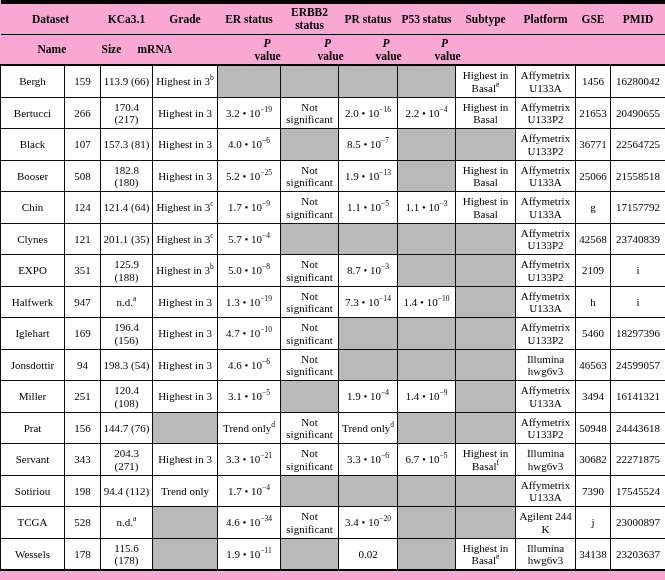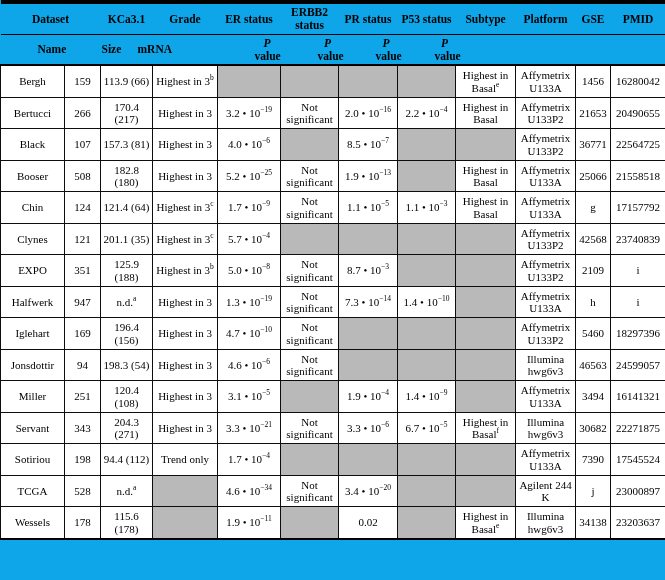--- a/index.html
+++ b/index.html
@@ -6,21 +6,21 @@
     margin: 0;
     padding: 0;
     background: #ffffff;
     font-family: "Liberation Serif", "DejaVu Serif", serif;
     color: #000;
   }
   .page {
     width: 665px;
     height: 580px;
     overflow: hidden;
-    background: #0ea5e9;
+    background: #f9a8d4;
     box-sizing: border-box;
   }
   table.study {
     width: 665px;
     border-collapse: collapse;
     table-layout: fixed;
     border-top: 4px solid #000;
     border-bottom: 2.5px solid #000;
   }
   table.study col.c0 { width: 64px; }
@@ -265,20 +265,34 @@
           <td>3.1 • 10<sup>−5</sup></td>
           <td class="gray"></td>
           <td>1.9 • 10<sup>−4</sup></td>
           <td>1.4 • 10<sup>−9</sup></td>
           <td class="gray"></td>
           <td>Affymetrix U133A</td>
           <td>3494</td>
           <td>16141321</td>
         </tr>
         <tr>
+          <td>Prat</td>
+          <td>156</td>
+          <td>144.7 (76)</td>
+          <td class="gray"></td>
+          <td>Trend only<sup>d</sup></td>
+          <td>Not significant</td>
+          <td>Trend only<sup>d</sup></td>
+          <td class="gray"></td>
+          <td class="gray"></td>
+          <td>Affymetrix U133P2</td>
+          <td>50948</td>
+          <td>24443618</td>
+        </tr>
+        <tr>
           <td>Servant</td>
           <td>343</td>
           <td>204.3 (271)</td>
           <td>Highest in 3</td>
           <td>3.3 • 10<sup>−21</sup></td>
           <td>Not significant</td>
           <td>3.3 • 10<sup>−6</sup></td>
           <td>6.7 • 10<sup>−5</sup></td>
           <td>Highest in Basal<sup>f</sup></td>
           <td>Illumina hwg6v3</td>

